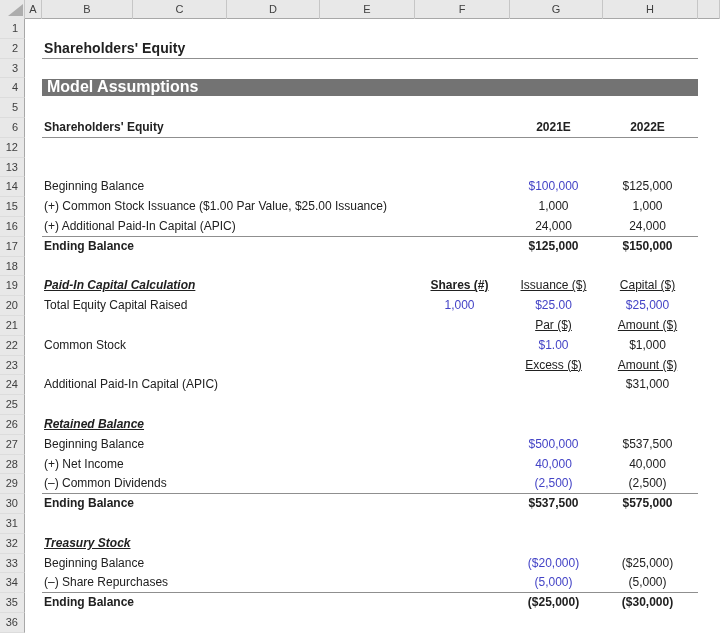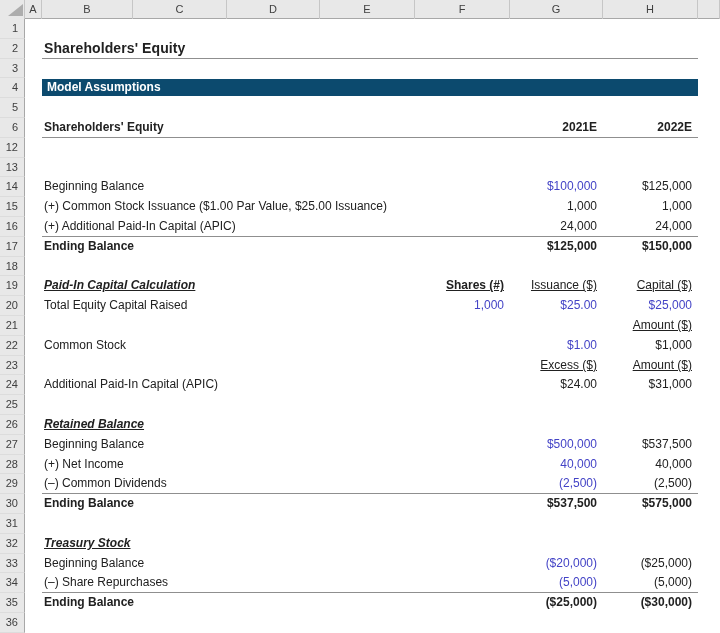--- a/index.html
+++ b/index.html
@@ -21,32 +21,32 @@
   
   .sheet-body { position:absolute; top:19px; left:0; width:720px; }
   .row { position:relative; height:19.81px; width:720px; }
   .rownum { position:absolute; left:0; top:0; width:25px; height:100%;
             background:#E8E8E8; border-right:1px solid #A8A8A8; border-bottom:1px solid #DCDCDC;
             font-size:11px; color:#404040; text-align:right; padding-right:6px;
             line-height:19.81px; }
   .cell { position:absolute; top:0; height:100%; line-height:19.81px;
           font-size:12px; color:#212121; white-space:nowrap; }
   .cell.a-left  { padding-left:2px; overflow:visible; }
-  .cell.a-right { text-align:right; padding-right:6px; }
+  .cell.a-right { text-align:center; padding-right:6px; }
   .cell.blue { color:#4343C6; }
   .cell.bold { font-weight:bold; }
   .cell.und  { text-decoration:underline; }
   .cell.section { font-weight:bold; font-style:italic; text-decoration:underline; }
   .cell.title { font-size:14px; font-weight:bold; letter-spacing:0.1px; }
 
   .row.rule::after { content:""; position:absolute; left:42px; width:656px; bottom:0;
                      border-bottom:1.2px solid #8F8F8F; }
 
   .banner { position:absolute; left:42px; width:656px; top:1px; bottom:2px;
-            background:#0c4a6e; color:#FFFFFF; font-weight:bold; font-size:12px;
+            background:#737373; color:#FFFFFF; font-weight:bold; font-size:16px;
             line-height:16.5px; padding-left:5px; white-space:nowrap; }
 </style>
 </head>
 <body>
 
 <div class="sheet">
   <div class="colhead">
     <div class="corner">
       <div class="tri"></div>
     </div>
@@ -128,37 +128,37 @@
       </div>
       <div class="row">
         <div class="rownum">20</div>
         <div class="cell a-left" style="left: 42px; width: 373px;">Total Equity Capital Raised</div>
         <div class="cell a-right blue" style="left: 415px; width: 95px;">1,000</div>
         <div class="cell a-right blue" style="left: 510px; width: 93px;">$25.00</div>
         <div class="cell a-right blue" style="left: 603px; width: 95px;">$25,000</div>
       </div>
       <div class="row">
         <div class="rownum">21</div>
+        <div class="cell a-right und" style="left: 510px; width: 93px;">Par ($)</div>
         <div class="cell a-right und" style="left: 603px; width: 95px;">Amount ($)</div>
       </div>
       <div class="row">
         <div class="rownum">22</div>
         <div class="cell a-left" style="left: 42px; width: 373px;">Common Stock</div>
         <div class="cell a-right blue" style="left: 510px; width: 93px;">$1.00</div>
         <div class="cell a-right" style="left: 603px; width: 95px;">$1,000</div>
       </div>
       <div class="row">
         <div class="rownum">23</div>
         <div class="cell a-right und" style="left: 510px; width: 93px;">Excess ($)</div>
         <div class="cell a-right und" style="left: 603px; width: 95px;">Amount ($)</div>
       </div>
       <div class="row">
         <div class="rownum">24</div>
         <div class="cell a-left" style="left: 42px; width: 373px;">Additional Paid-In Capital (APIC)</div>
-        <div class="cell a-right" style="left: 510px; width: 93px;">$24.00</div>
         <div class="cell a-right" style="left: 603px; width: 95px;">$31,000</div>
       </div>
       <div class="row">
         <div class="rownum">25</div>
       </div>
       <div class="row">
         <div class="rownum">26</div>
         <div class="cell a-left section" style="left: 42px; width: 373px;">Retained Balance</div>
       </div>
       <div class="row">

